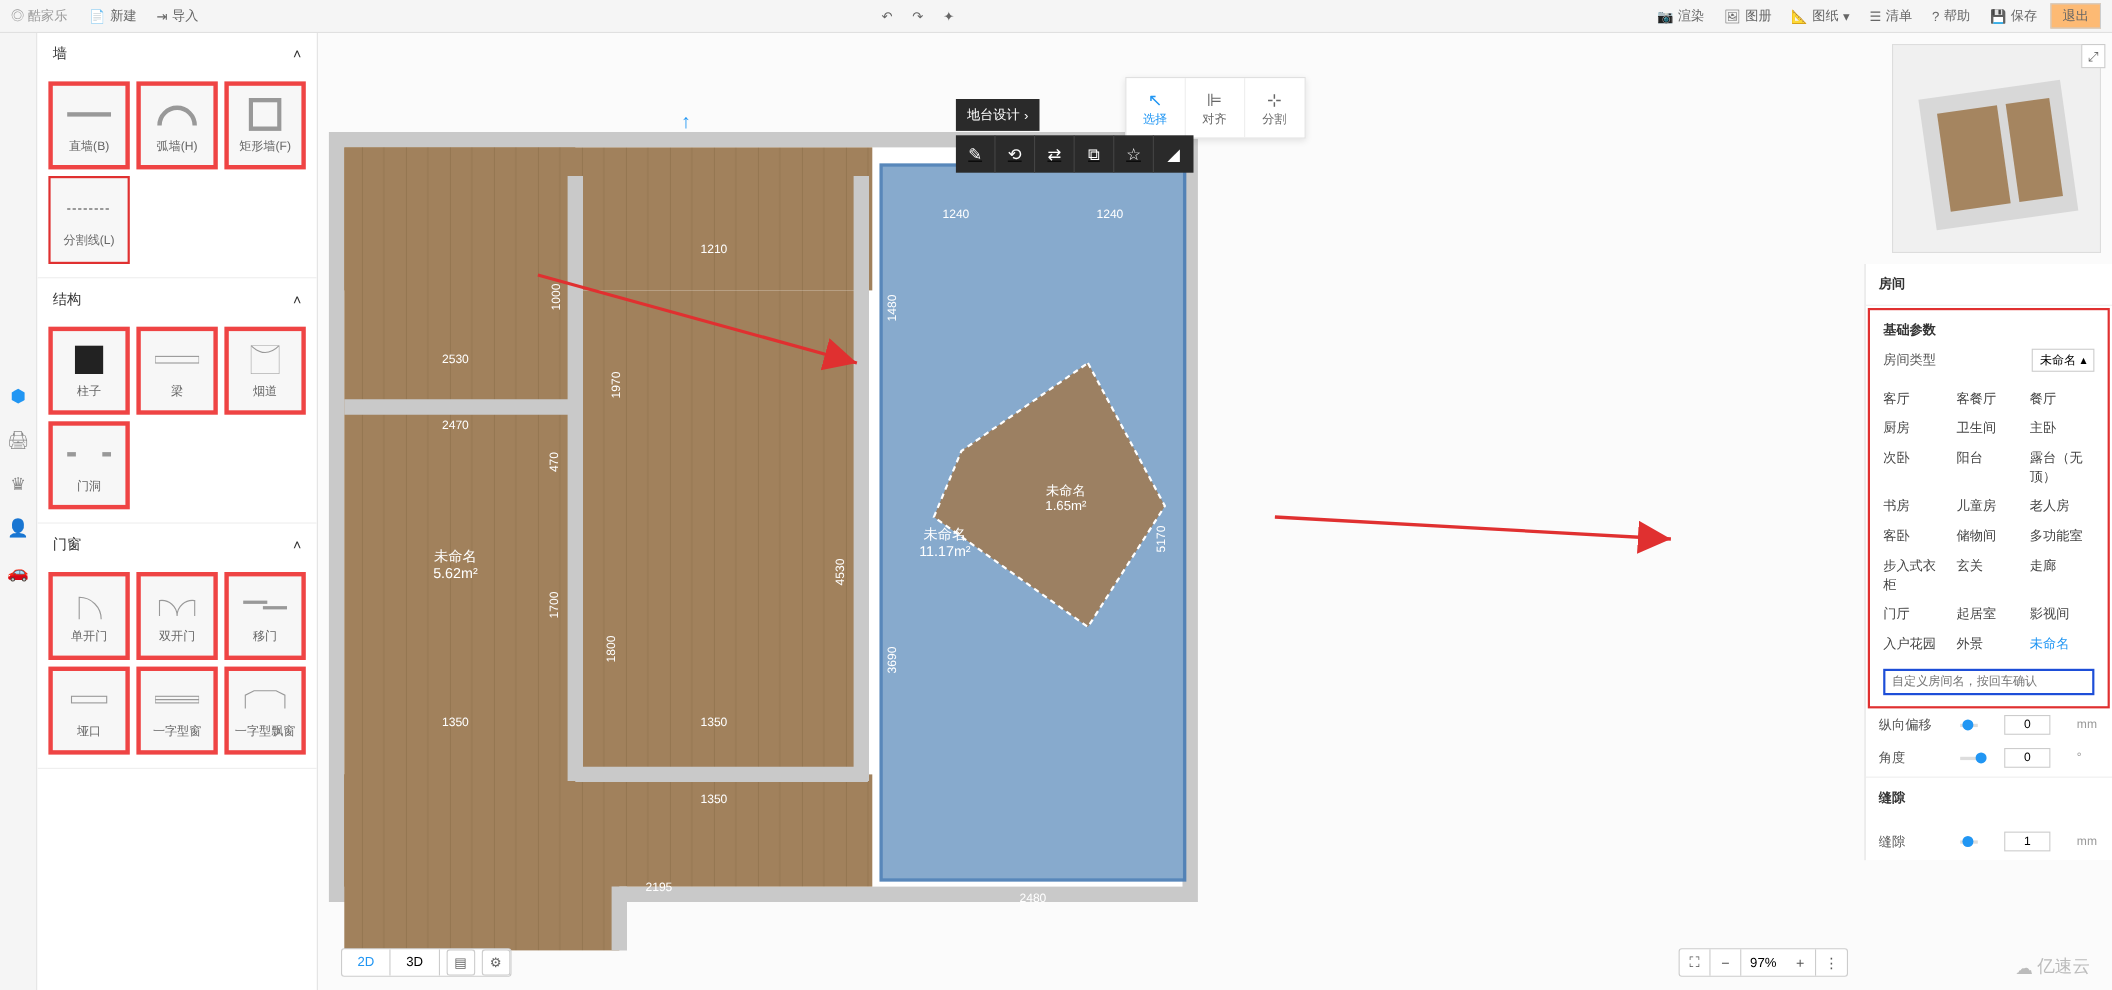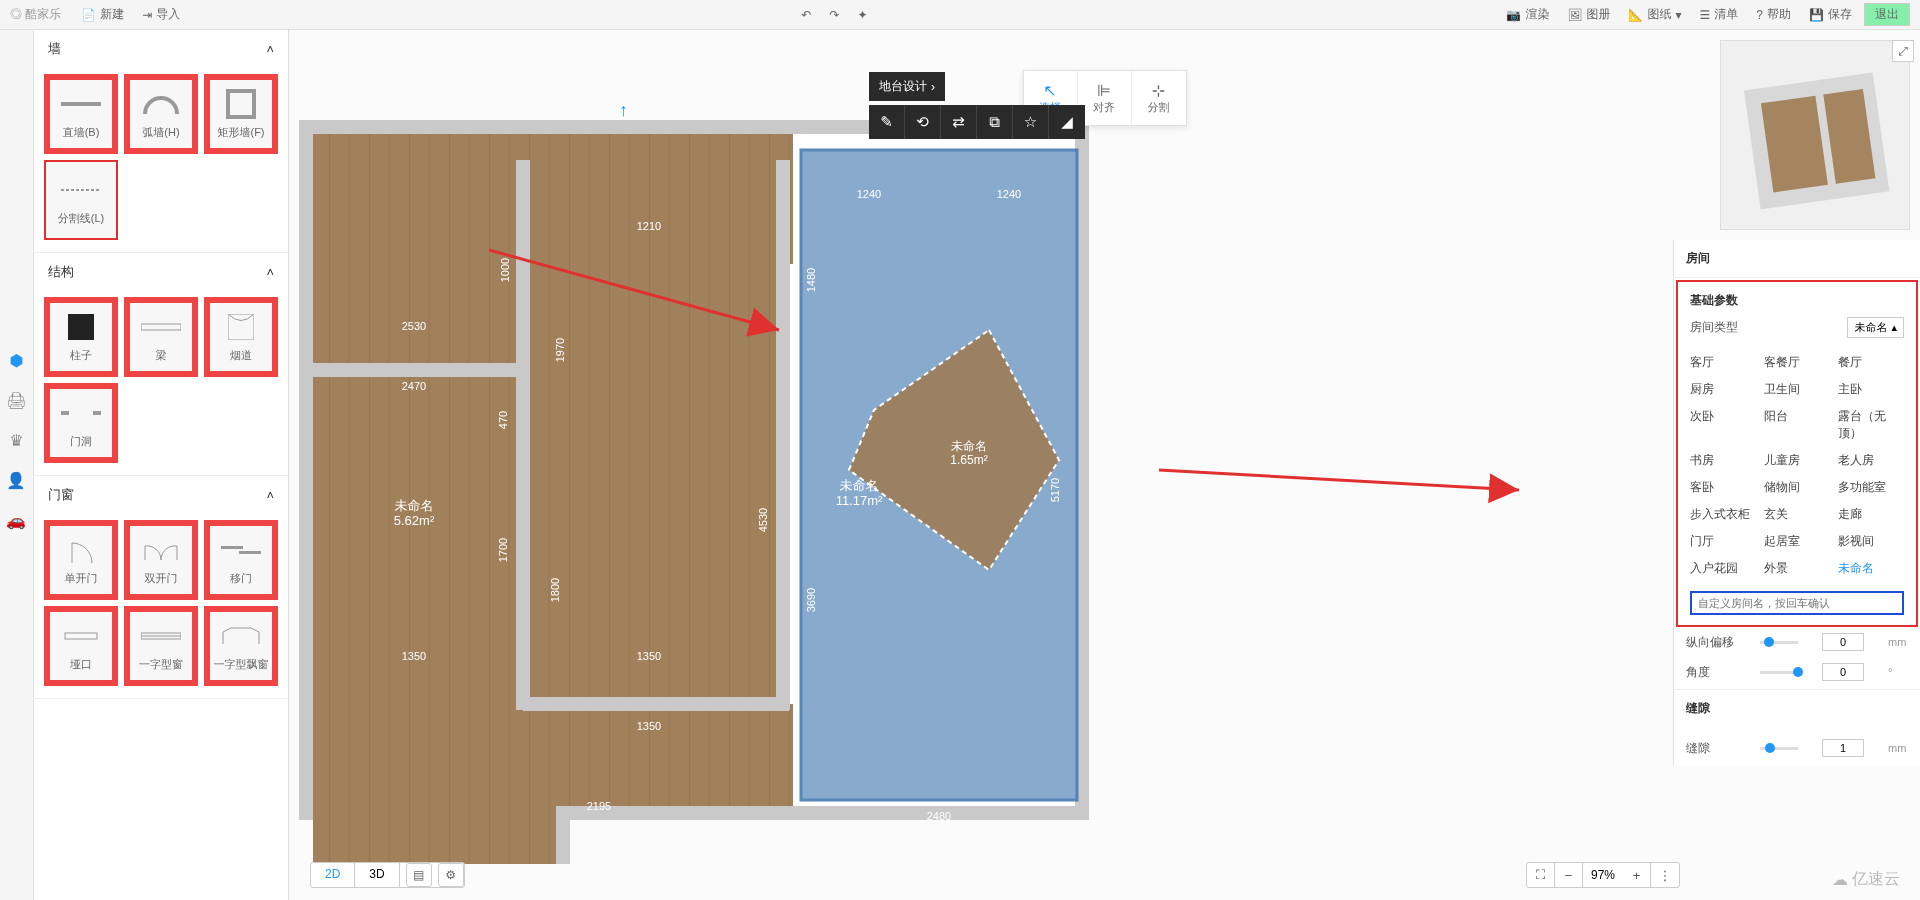--- a/index.html
+++ b/index.html
@@ -4,32 +4,32 @@
 <style>
 * { margin: 0; padding: 0; box-sizing: border-box; font-family: "Microsoft YaHei", sans-serif; }
 body { background: #fff; overflow: hidden; width: 1920px; height: 900px; position: relative; }
 
 
 .top-bar { height: 30px; background: #f5f5f5; border-bottom: 1px solid #e0e0e0; display: flex; align-items: center; padding: 0 10px; font-size: 12px; color: #666; }
 .top-bar .logo { margin-right: 20px; color: #999; }
 .top-bar .menu-item { margin-right: 18px; cursor: pointer; display: flex; align-items: center; gap: 4px; }
 .top-bar .spacer { flex: 1; }
 .top-bar .right-item { margin-left: 18px; cursor: pointer; display: flex; align-items: center; gap: 4px; }
-.top-bar .exit-btn { background: #86efac; border: 1px solid #ccc; padding: 2px 10px; margin-left: 12px; cursor: pointer; }
+.top-bar .exit-btn { background: #fdba74; border: 1px solid #ccc; padding: 2px 10px; margin-left: 12px; cursor: pointer; }
 
 
 .left-toolbar { position: absolute; left: 0; top: 30px; width: 34px; height: calc(100% - 30px); background: #f5f5f5; border-right: 1px solid #e0e0e0; display: flex; flex-direction: column; align-items: center; padding-top: 320px; gap: 20px; }
 .left-toolbar .tb-icon { width: 20px; height: 20px; cursor: pointer; display: flex; align-items: center; justify-content: center; color: #888; font-size: 16px; }
 
 
 .left-panel { position: absolute; left: 34px; top: 30px; width: 255px; height: calc(100% - 30px); background: #fff; border-right: 1px solid #e0e0e0; overflow-y: auto; }
 .panel-section { border-bottom: 1px solid #eee; }
 .panel-header { padding: 10px 14px; font-size: 13px; color: #333; display: flex; justify-content: space-between; align-items: center; cursor: pointer; }
 .panel-grid { display: grid; grid-template-columns: repeat(3, 1fr); gap: 6px; padding: 6px 10px 12px; }
-.panel-item { height: 80px; background: #f7f7f7; border: 6px solid #ef4444; display: flex; flex-direction: column; align-items: center; justify-content: center; cursor: pointer; position: relative; }
+.panel-item { height: 80px; background: #f7f7f7; border: 4px solid #ef4444; display: flex; flex-direction: column; align-items: center; justify-content: center; cursor: pointer; position: relative; }
 .panel-item.highlighted { border: 2px solid #e03030; }
 .panel-item .item-icon { width: 40px; height: 30px; margin-bottom: 6px; display: flex; align-items: center; justify-content: center; }
 .panel-item .item-label { font-size: 11px; color: #666; }
 
 
 .canvas { position: absolute; left: 289px; top: 30px; right: 0; bottom: 0; background: #fbfbfb; }
 #floorplan-svg { width: 100%; height: 100%; }
 
 
 .tool-group { position: absolute; top: 40px; left: 50%; transform: translateX(-50%); background: #fff; border: 1px solid #e0e0e0; box-shadow: 0 2px 6px rgba(0,0,0,0.1); display: flex; }
@@ -45,21 +45,21 @@
 .dark-toolbar .d-btn:last-child { border-right: none; }
 
 
 .compass { position: absolute; top: 70px; left: 330px; color: #2196f3; font-size: 18px; }
 
 
 .minimap { position: absolute; top: 40px; right: 10px; width: 190px; height: 190px; background: #f0f0f0; border: 1px solid #ddd; }
 .minimap-btn { position: absolute; top: 40px; right: 6px; width: 22px; height: 22px; background: #fff; border: 1px solid #ccc; cursor: pointer; z-index: 5; display:flex; align-items:center; justify-content:center; font-size:12px; color:#666; }
 
 
-.right-panel { position: absolute; top: 240px; right: 0; width: 247px; background: #fff; border-left: 1px solid #e0e0e0; font-size: 12px; }
+.right-panel { position: absolute; top: 240px; right: 0; width: 225px; background: #fff; border-left: 1px solid #e0e0e0; font-size: 12px; }
 .rp-title { padding: 10px 12px; font-weight: bold; color: #333; border-bottom: 1px solid #eee; }
 .red-box { border: 2px solid #e03030; margin: 2px; }
 .rp-section { padding: 10px 12px; }
 .rp-section-title { font-weight: bold; color: #333; margin-bottom: 8px; }
 .rp-row { display: flex; align-items: center; justify-content: space-between; margin-bottom: 8px; }
 .rp-row label { color: #555; }
 .rp-dropdown { border: 1px solid #ccc; padding: 2px 6px; font-size: 11px; cursor: pointer; display: flex; align-items: center; gap: 4px; }
 .room-type-grid { display: grid; grid-template-columns: repeat(3, 1fr); gap: 10px 8px; padding: 8px 0; }
 .room-type-item { font-size: 12px; color: #444; cursor: pointer; }
 .room-type-item.selected { color: #2196f3; }
@@ -339,21 +339,21 @@
     <div class="tool">
         <span style="font-size:16px">⊫</span>
         <span>对齐</span>
       </div>
     <div class="tool">
         <span style="font-size:16px">⊹</span>
         <span>分割</span>
       </div>
   </div>
 
-  <div class="dark-bar-wrap" style="left:580px; top:42px;">
+  <div class="dark-bar-wrap" style="left:580px; top:60px;text-decoration:underline;">
     <div class="dark-tag">
         <span>地台设计</span> 
         <span>›</span>
       </div>
     <div class="dark-toolbar">
       <div class="d-btn">✎</div>
       <div class="d-btn">⟲</div>
       <div class="d-btn">⇄</div>
       <div class="d-btn">⧉</div>
       <div class="d-btn">☆</div>

